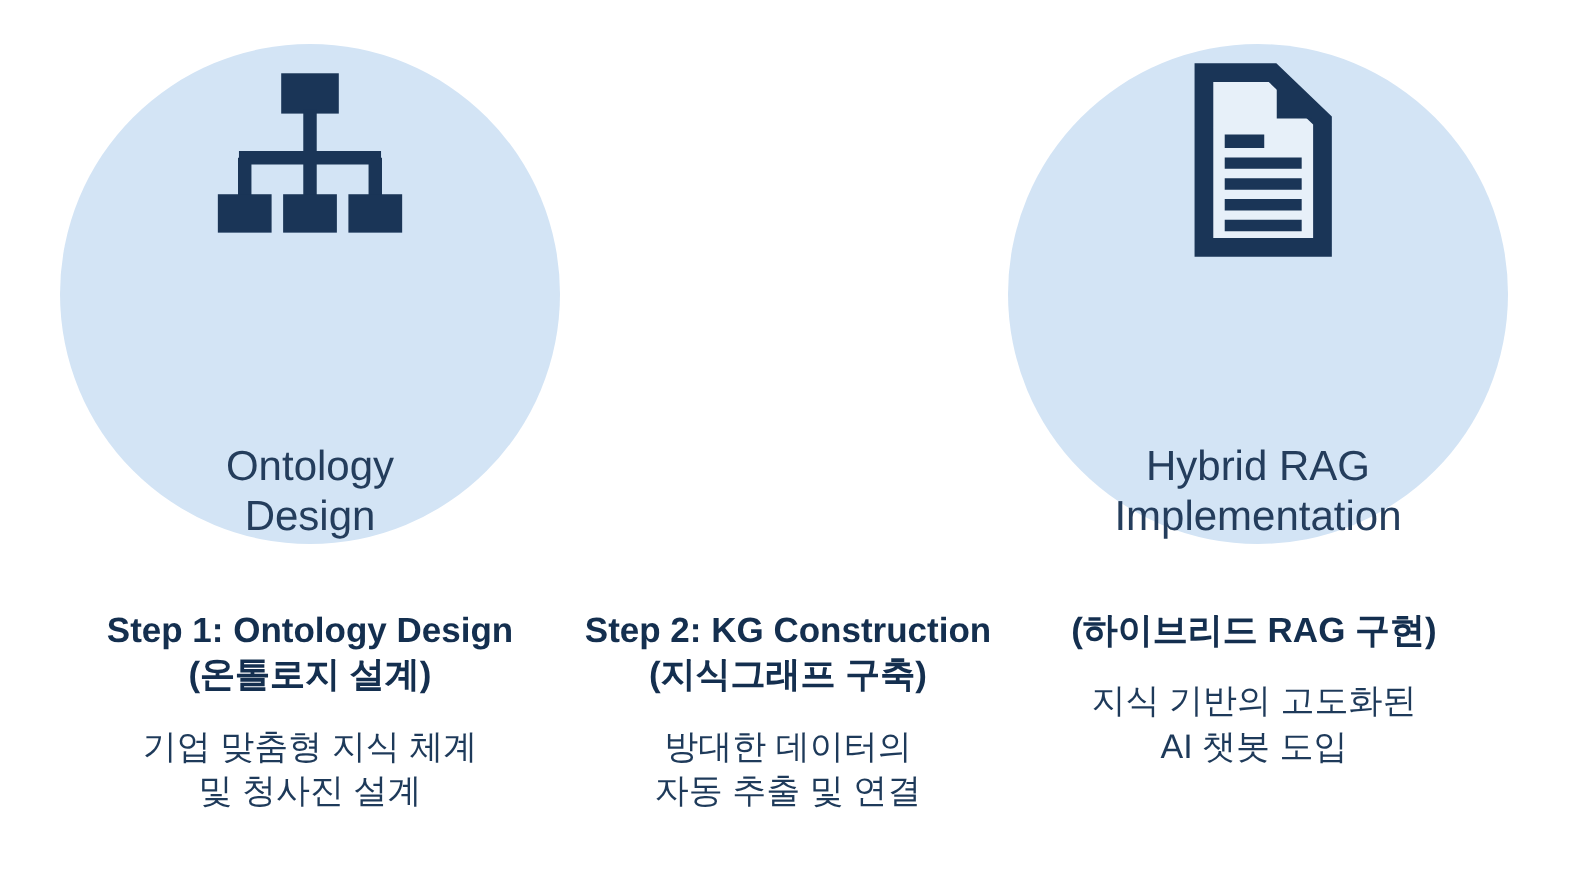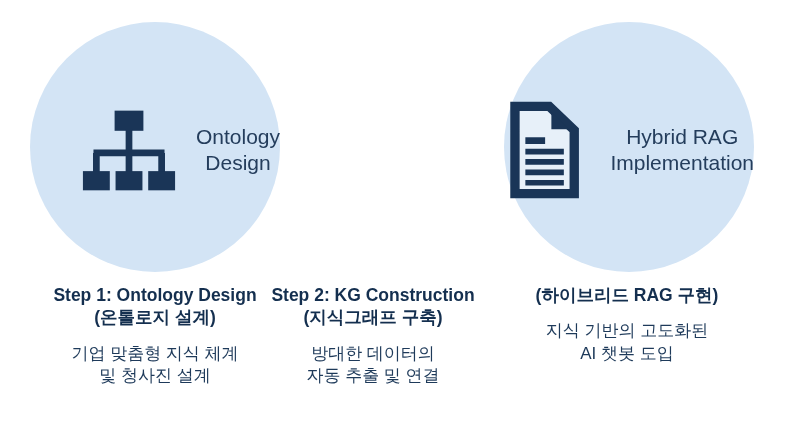--- a/index.html
+++ b/index.html
@@ -21,23 +21,23 @@
   
   .circle {
     position: absolute;
     top: 22px;
     width: 250px;
     height: 250px;
     border-radius: 50%;
     background: var(--circle-fill, #d3e4f5);
     mix-blend-mode: multiply; 
     display: flex;
+    flex-direction: column;
     align-items: center;
-    justify-content: flex-end;
-    gap: 15px;
+    justify-content: space-between;
     padding-top: 6px;
     box-sizing: border-box;
   }
   .circle.c1 { left: 30px; }
   .circle.c2 { left: 266px; }
   .circle.c3 { left: 504px; }
 
   .icon {
     color: var(--icon, #1a3557);
     flex: 0 0 auto;
@@ -51,28 +51,29 @@
   }
 
   
   .caption {
     position: absolute;
     top: 284px;
     width: 260px;
     text-align: center;
   }
   .caption.cap1 { left: 25px; }
-  .caption.cap2 { left: 243px; }
+  .caption.cap2 { left: 264px; }
   .caption.cap3 { left: 497px; }
 
   .step-title {
     color: var(--step-title, #142f4f);
     font-weight: 700;
     font-size: 17.5px;
     line-height: 1.28;
+    margin-top: 20px;
   }
   .step-desc {
     color: var(--step-desc, #1e3a5a);
     font-size: 17px;
     line-height: 1.32;
     margin-top: 14px;
     font-weight: 400;
   }
 </style>
 </head>

